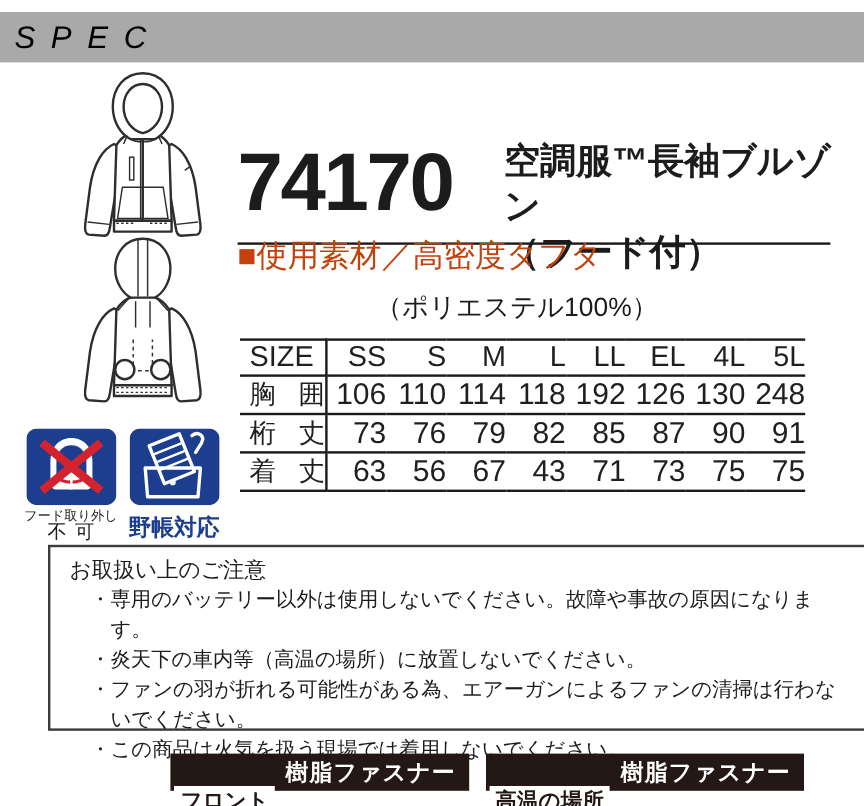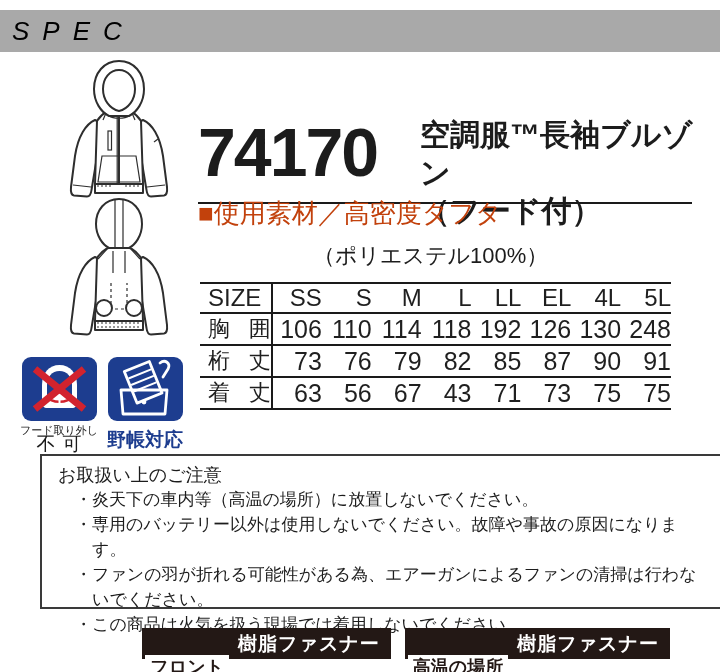--- a/index.html
+++ b/index.html
@@ -39,21 +39,21 @@
   .size-table tr.head td { font-size:24px; }
 
   
   .feature-badges { position:absolute; left:20px; top:357px; width:170px; }
   .fbadge { position:absolute; top:0; width:78px; text-align:center; }
   .fbadge.b1 { left:0; }
   .fbadge.b2 { left:86px; }
   .fbadge .icon { width:75px; height:64px; margin:0 auto; }
   .fbadge .icon svg { width:100%; height:100%; display:block; }
   .flabel1 { margin-top:3px; font-size:11px; line-height:13px; color:#1a1a1a; white-space:nowrap; }
-  .flabel1 .l2 { font-size:19px; letter-spacing:7px; padding-left:7px; }
+  .flabel1 .l2 { font-size:16px; letter-spacing:7px; padding-left:7px; }
   .flabel2 { margin-top:6px; font-size:19px; font-weight:bold; color:#1d3d8f; white-space:nowrap; }
 
   
   .notes-box { position:absolute; left:40px; top:454px; width:682px; height:155px;
                border:2px solid #3a3a3a; background:#fff; padding:7px 8px 0 16px; }
   .notes-title { font-size:18px; line-height:24px; color:#1c1c1c; }
   .notes-item { font-size:17px; line-height:25px; color:#1c1c1c;
                 padding-left:34px; text-indent:-17px; }
 
   
@@ -223,22 +223,22 @@
           </g>
           <circle cx="36" cy="45" r="2.4" fill="#ffffff"></circle>
         </svg>
       </div>
       <div class="flabel2">野帳対応</div>
     </div>
   </div>
 
   <div class="notes-box">
     <div class="notes-title">お取扱い上のご注意</div>
+    <div class="notes-item">・専用のバッテリー以外は使用しないでください。故障や事故の原因になります。</div>
     <div class="notes-item">・炎天下の車内等（高温の場所）に放置しないでください。</div>
-    <div class="notes-item">・専用のバッテリー以外は使用しないでください。故障や事故の原因になります。</div>
     <div class="notes-item">・ファンの羽が折れる可能性がある為、エアーガンによるファンの清掃は行わないでください。</div>
     <div class="notes-item">・この商品は火気を扱う現場では着用しないでください。</div>
   </div>
 
   <div class="fastener-row">
     <div class="fastener">
       <span class="part">フロント</span>
       <span class="spec">樹脂ファスナー</span>
     </div>
     <div class="fastener">

